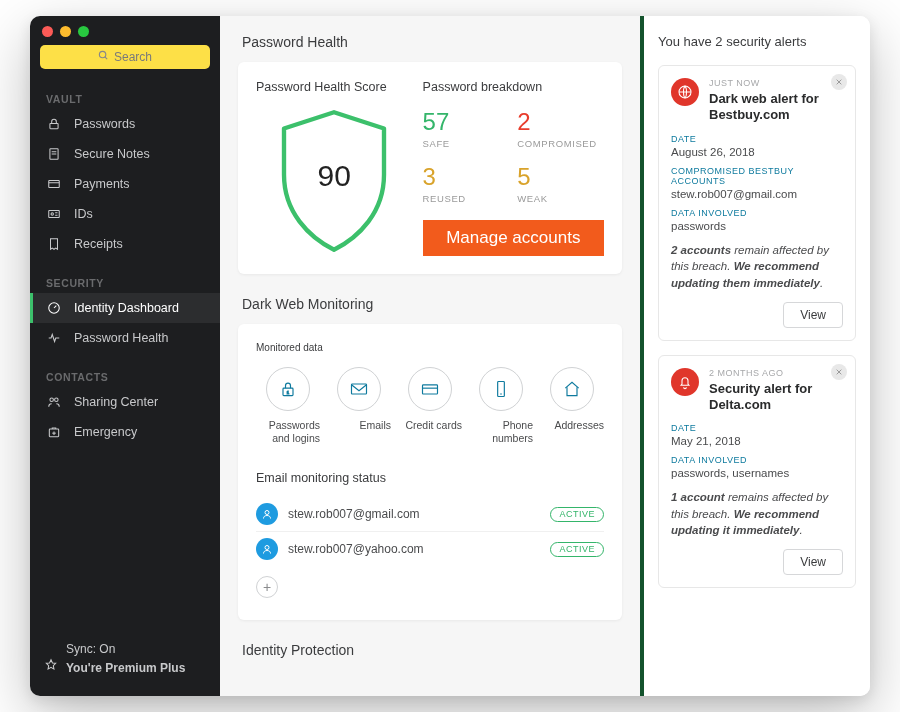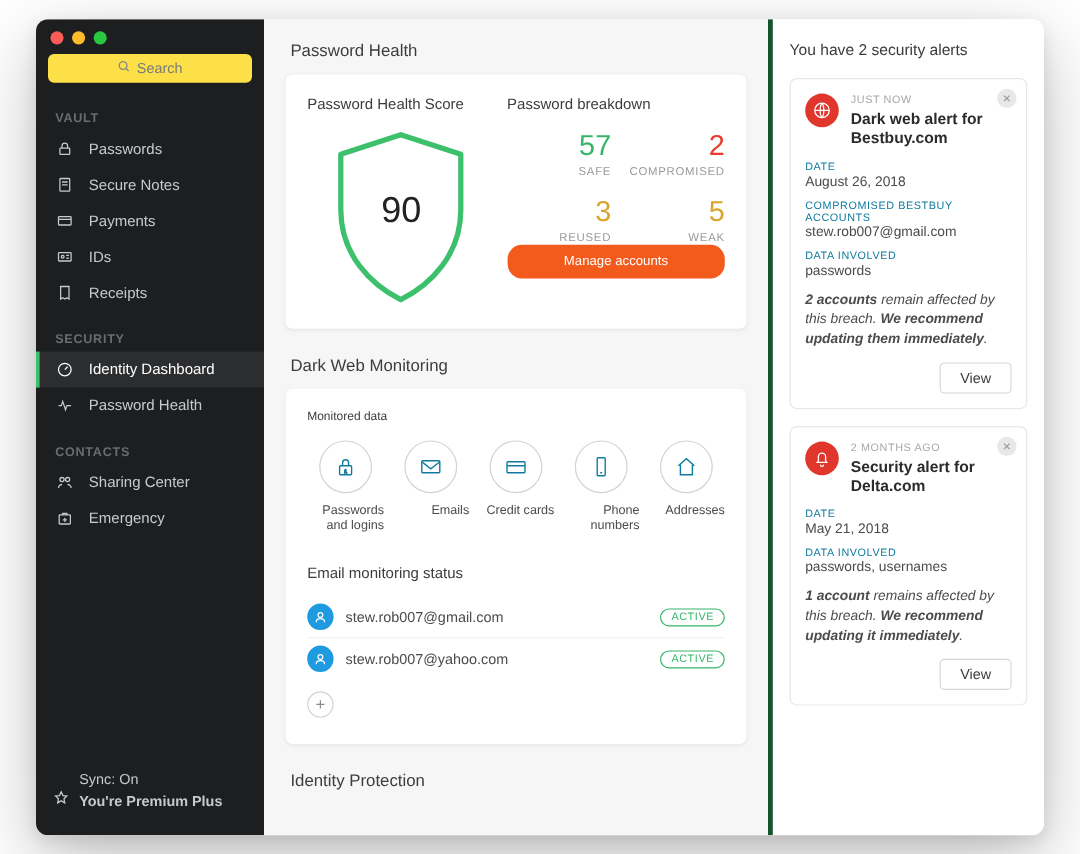--- a/index.html
+++ b/index.html
@@ -160,45 +160,44 @@
   }
   .ph-right .sub {
     font-size: 12.5px;
     color: #3b3c3e;
     margin-bottom: 14px;
   }
   .breakdown {
     display: grid;
     grid-template-columns: 1fr 1fr;
     gap: 14px 8px;
-    margin-bottom: 0;
-    text-align: right;
+    margin-bottom: 16px;
   }
   .bk-item .num {
     font-size: 24px;
     font-weight: 400;
   }
   .bk-item .lbl {
     font-size: 9.5px;
     letter-spacing: 0.6px;
     color: #9a9a9a;
     margin-top: 2px;
   }
   .num-green { color: #34b56a; }
   .num-red { color: #e83d2c; }
   .num-amber { color: #d9a32b; }
   .manage-btn {
     display: block;
     width: 100%;
     background: #f25b1c;
     color: #fff;
     border: none;
-    border-radius: 12px;
+    border-radius: 0;
     padding: 8px 0;
-    font-size: 11px;
+    font-size: 17px;
     cursor: pointer;
   }
   .dwm-card {
     padding: 18px 18px 22px 18px;
   }
   .dwm-card .sub {
     font-size: 10px;
     color: #3b3c3e;
     margin-bottom: 14px;
   }

